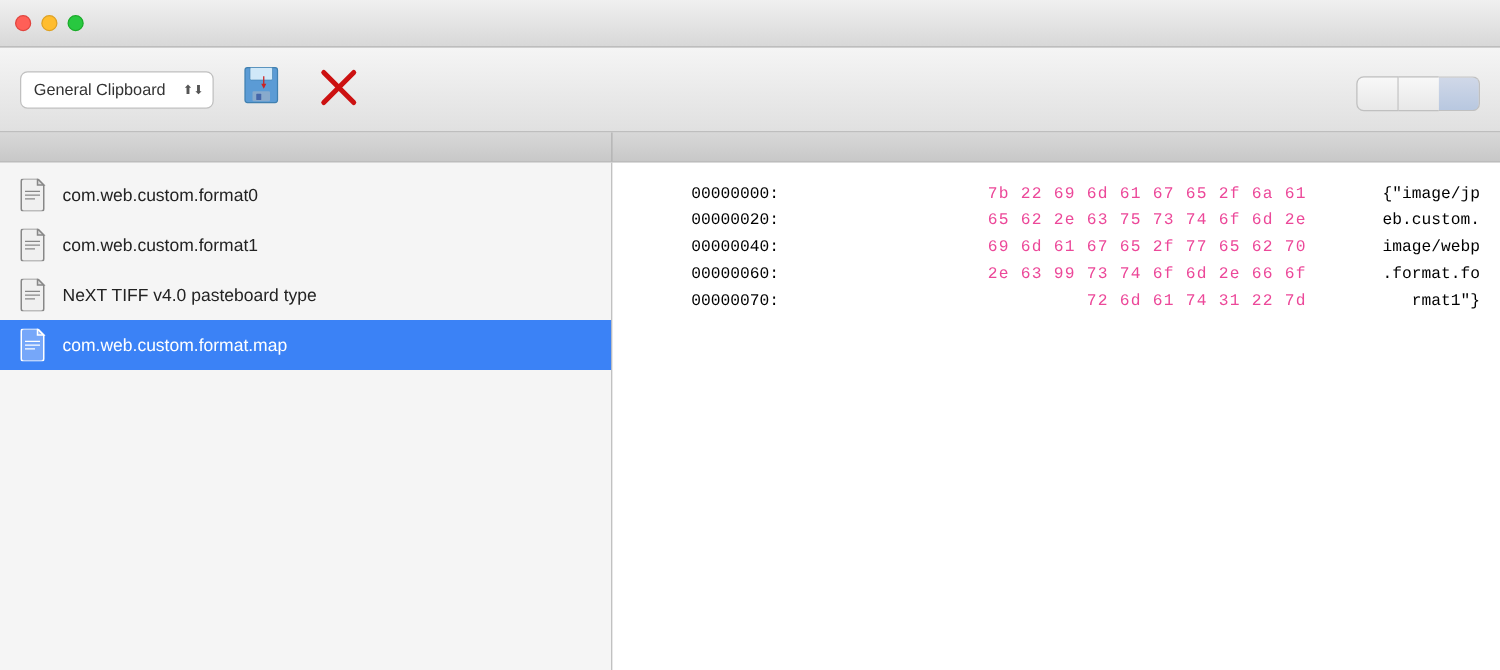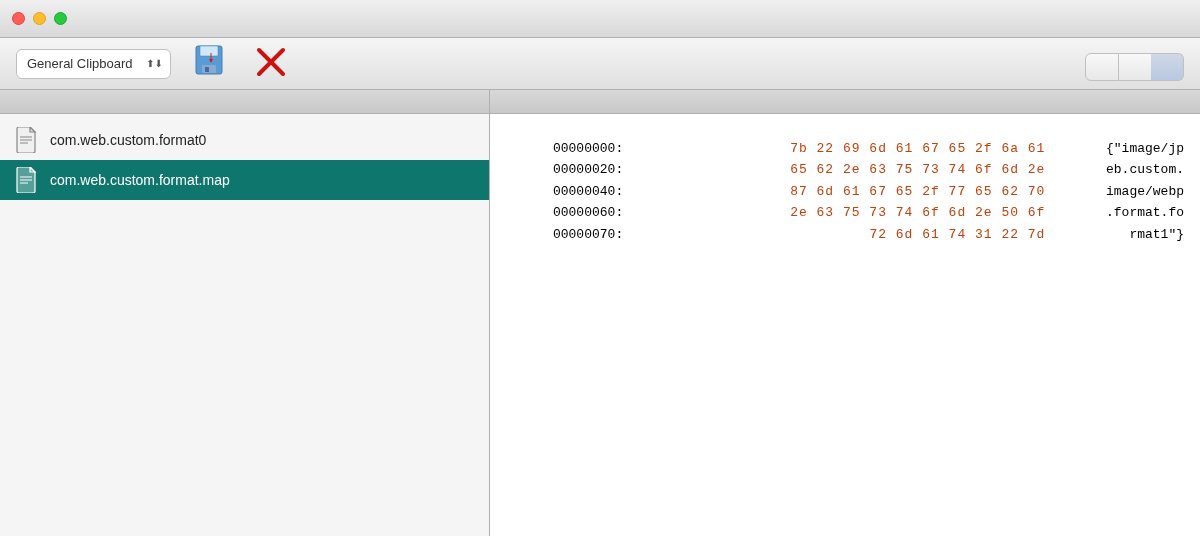--- a/index.html
+++ b/index.html
@@ -48,21 +48,21 @@
 
     .titlebar-title {
       font-size: 14px;
       font-weight: 600;
       color: #333;
     }
 
     
     .toolbar {
       background: linear-gradient(to bottom, #f5f5f5, #e0e0e0);
-      height: 52px;
+      height: 68px;
       display: flex;
       align-items: center;
       padding: 0 16px;
       border-bottom: 1px solid #b0b0b0;
       flex-shrink: 0;
       gap: 20px;
     }
 
     .clipboard-select-wrapper {
       position: relative;
@@ -205,40 +205,40 @@
       display: flex;
       align-items: center;
       padding: 7px 16px;
       cursor: pointer;
       gap: 12px;
       font-size: 14px;
       color: #222;
     }
 
     .format-item.selected {
-      background: #0f766e;
+      background: #3b82f6;
       color: white;
     }
 
     .file-icon {
       width: 22px;
       height: 26px;
       flex-shrink: 0;
       position: relative;
     }
 
     .file-icon svg {
       width: 100%;
       height: 100%;
     }
 
     
     .right-panel {
       flex: 1;
-      padding: 24px 16px;
+      padding: 14px 16px;
       overflow: auto;
       font-family: "Courier New", Courier, monospace;
       font-size: 13px;
       background: white;
     }
 
     .hex-table {
       border-collapse: collapse;
       width: 100%;
     }
@@ -246,21 +246,21 @@
     .hex-table tr { line-height: 1.65; }
 
     .hex-addr {
       color: #000;
       padding-right: 12px;
       white-space: nowrap;
       user-select: none;
     }
 
     .hex-bytes {
-      color: #c2410c;
+      color: #ec4899;
       padding-right: 16px;
       white-space: nowrap;
       letter-spacing: 1px;
     }
 
     .hex-ascii {
       color: #000;
       white-space: pre;
     }
   </style>
@@ -340,20 +340,40 @@
   <div class="left-panel">
   <div class="format-item">
         <div class="file-icon"><svg viewBox="0 0 22 26" xmlns="http://www.w3.org/2000/svg">
     <path d="M3 0 L14 0 L19 5 L19 24 Q19 26 17 26 L3 26 Q1 26 1 24 L1 2 Q1 0 3 0 Z" fill="#f0f0f0" stroke="#888888" stroke-width="1.2"></path>
     <path d="M14 0 L14 5 L19 5 Z" fill="#ddd" stroke="#888888" stroke-width="1.2"></path>
     <line x1="4" y1="10" x2="16" y2="10" stroke="#888888" stroke-width="1"></line>
     <line x1="4" y1="13" x2="16" y2="13" stroke="#888888" stroke-width="1"></line>
     <line x1="4" y1="16" x2="12" y2="16" stroke="#888888" stroke-width="1"></line>
   </svg></div>
         <span>com.web.custom.format0</span>
+      </div>
+      <div class="format-item">
+        <div class="file-icon"><svg viewBox="0 0 22 26" xmlns="http://www.w3.org/2000/svg">
+    <path d="M3 0 L14 0 L19 5 L19 24 Q19 26 17 26 L3 26 Q1 26 1 24 L1 2 Q1 0 3 0 Z" fill="#f0f0f0" stroke="#888888" stroke-width="1.2"></path>
+    <path d="M14 0 L14 5 L19 5 Z" fill="#ddd" stroke="#888888" stroke-width="1.2"></path>
+    <line x1="4" y1="10" x2="16" y2="10" stroke="#888888" stroke-width="1"></line>
+    <line x1="4" y1="13" x2="16" y2="13" stroke="#888888" stroke-width="1"></line>
+    <line x1="4" y1="16" x2="12" y2="16" stroke="#888888" stroke-width="1"></line>
+  </svg></div>
+        <span>com.web.custom.format1</span>
+      </div>
+      <div class="format-item">
+        <div class="file-icon"><svg viewBox="0 0 22 26" xmlns="http://www.w3.org/2000/svg">
+    <path d="M3 0 L14 0 L19 5 L19 24 Q19 26 17 26 L3 26 Q1 26 1 24 L1 2 Q1 0 3 0 Z" fill="#f0f0f0" stroke="#888888" stroke-width="1.2"></path>
+    <path d="M14 0 L14 5 L19 5 Z" fill="#ddd" stroke="#888888" stroke-width="1.2"></path>
+    <line x1="4" y1="10" x2="16" y2="10" stroke="#888888" stroke-width="1"></line>
+    <line x1="4" y1="13" x2="16" y2="13" stroke="#888888" stroke-width="1"></line>
+    <line x1="4" y1="16" x2="12" y2="16" stroke="#888888" stroke-width="1"></line>
+  </svg></div>
+        <span>NeXT TIFF v4.0 pasteboard type</span>
       </div>
       <div class="format-item selected">
         <div class="file-icon"><svg viewBox="0 0 22 26" xmlns="http://www.w3.org/2000/svg">
     <path d="M3 0 L14 0 L19 5 L19 24 Q19 26 17 26 L3 26 Q1 26 1 24 L1 2 Q1 0 3 0 Z" fill="rgba(255,255,255,0.3)" stroke="#ffffff" stroke-width="1.2"></path>
     <path d="M14 0 L14 5 L19 5 Z" fill="rgba(255,255,255,0.2)" stroke="#ffffff" stroke-width="1.2"></path>
     <line x1="4" y1="10" x2="16" y2="10" stroke="#ffffff" stroke-width="1"></line>
     <line x1="4" y1="13" x2="16" y2="13" stroke="#ffffff" stroke-width="1"></line>
     <line x1="4" y1="16" x2="12" y2="16" stroke="#ffffff" stroke-width="1"></line>
   </svg></div>
         <span>com.web.custom.format.map</span>
@@ -368,26 +388,26 @@
             <td class="hex-bytes">7b 22 69 6d 61 67 65 2f 6a 61</td>
             <td class="hex-ascii">{"image/jp</td>
           </tr>
           <tr>
             <td class="hex-addr">00000020:</td>
             <td class="hex-bytes">65 62 2e 63 75 73 74 6f 6d 2e</td>
             <td class="hex-ascii">eb.custom.</td>
           </tr>
           <tr>
             <td class="hex-addr">00000040:</td>
-            <td class="hex-bytes">87 6d 61 67 65 2f 77 65 62 70</td>
+            <td class="hex-bytes">69 6d 61 67 65 2f 77 65 62 70</td>
             <td class="hex-ascii">image/webp</td>
           </tr>
           <tr>
             <td class="hex-addr">00000060:</td>
-            <td class="hex-bytes">2e 63 75 73 74 6f 6d 2e 50 6f</td>
+            <td class="hex-bytes">2e 63 99 73 74 6f 6d 2e 66 6f</td>
             <td class="hex-ascii">.format.fo</td>
           </tr>
           <tr>
             <td class="hex-addr">00000070:</td>
             <td class="hex-bytes">72 6d 61 74 31 22 7d</td>
             <td class="hex-ascii">rmat1"}</td>
           </tr>
         </tbody>
     </table>
   </div>

